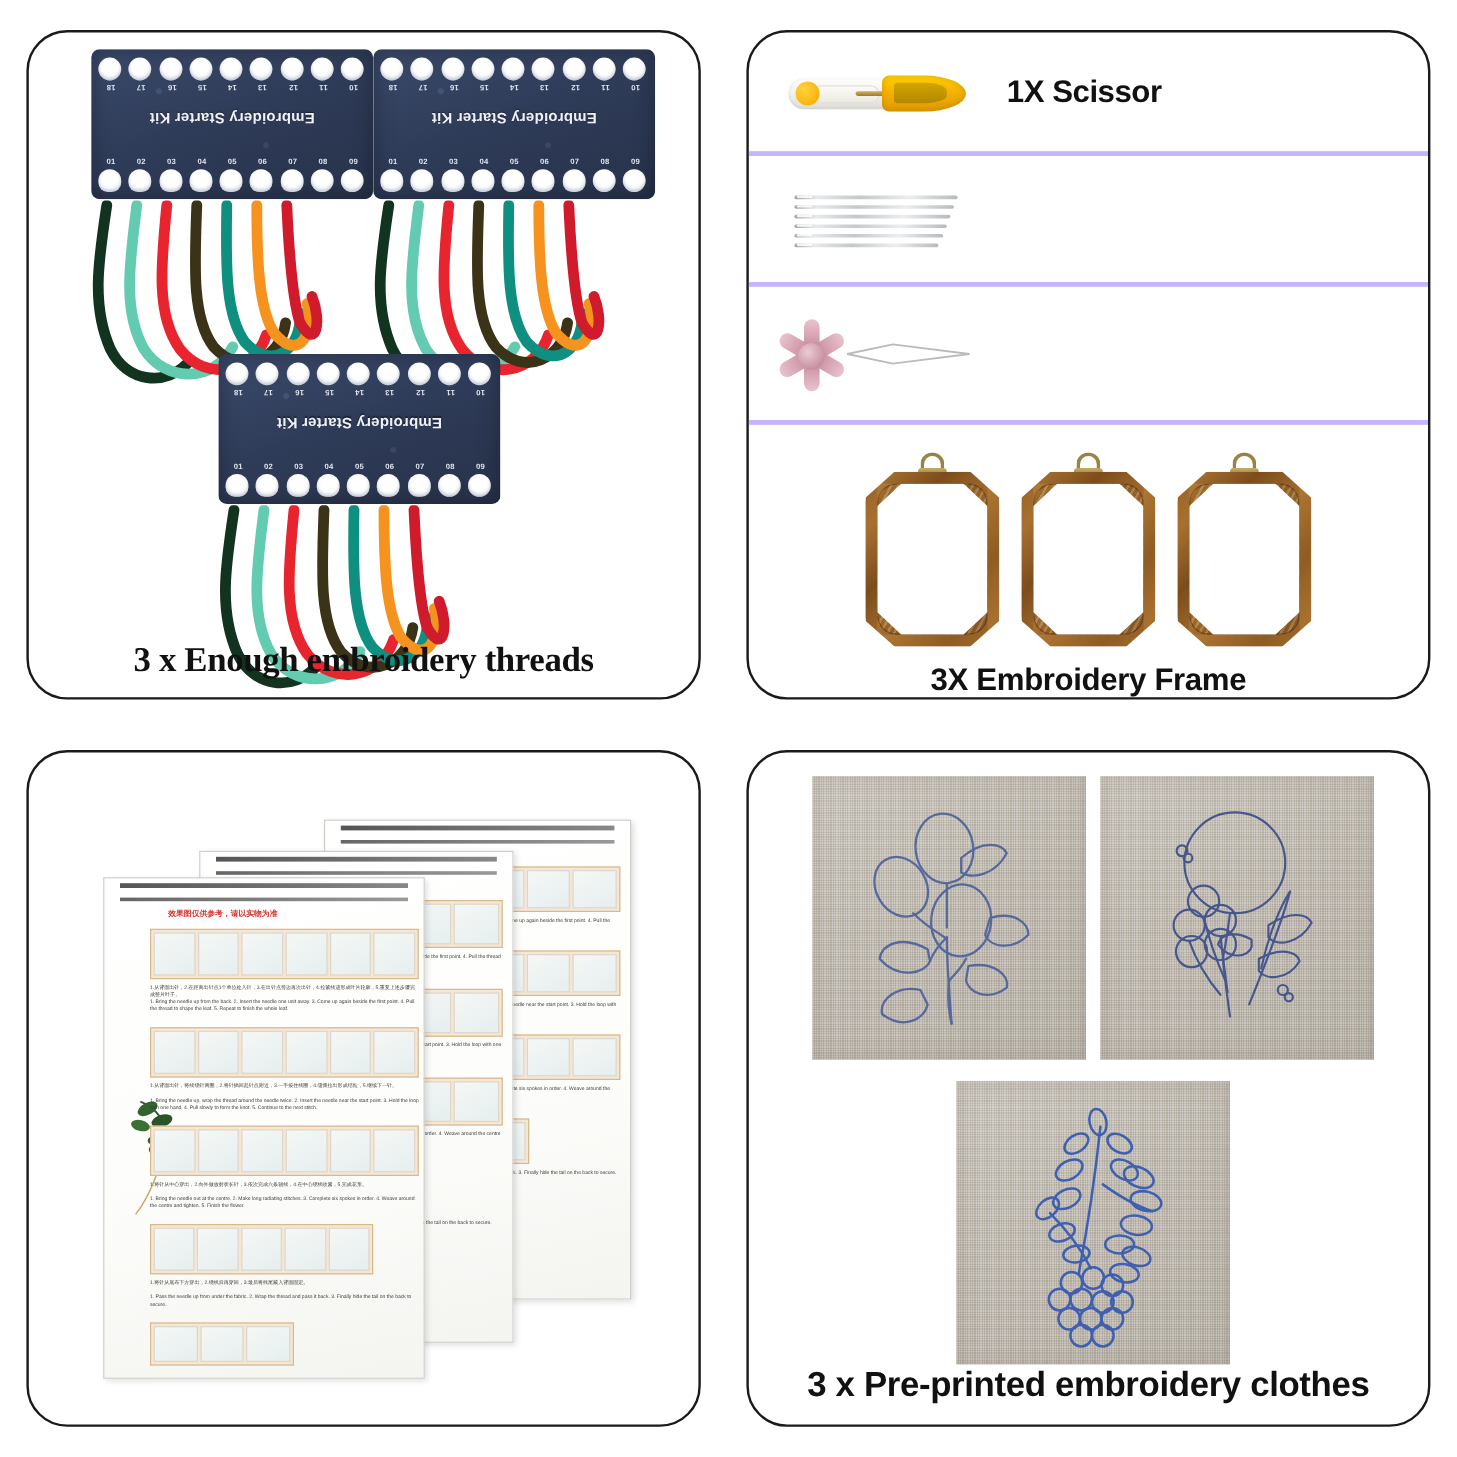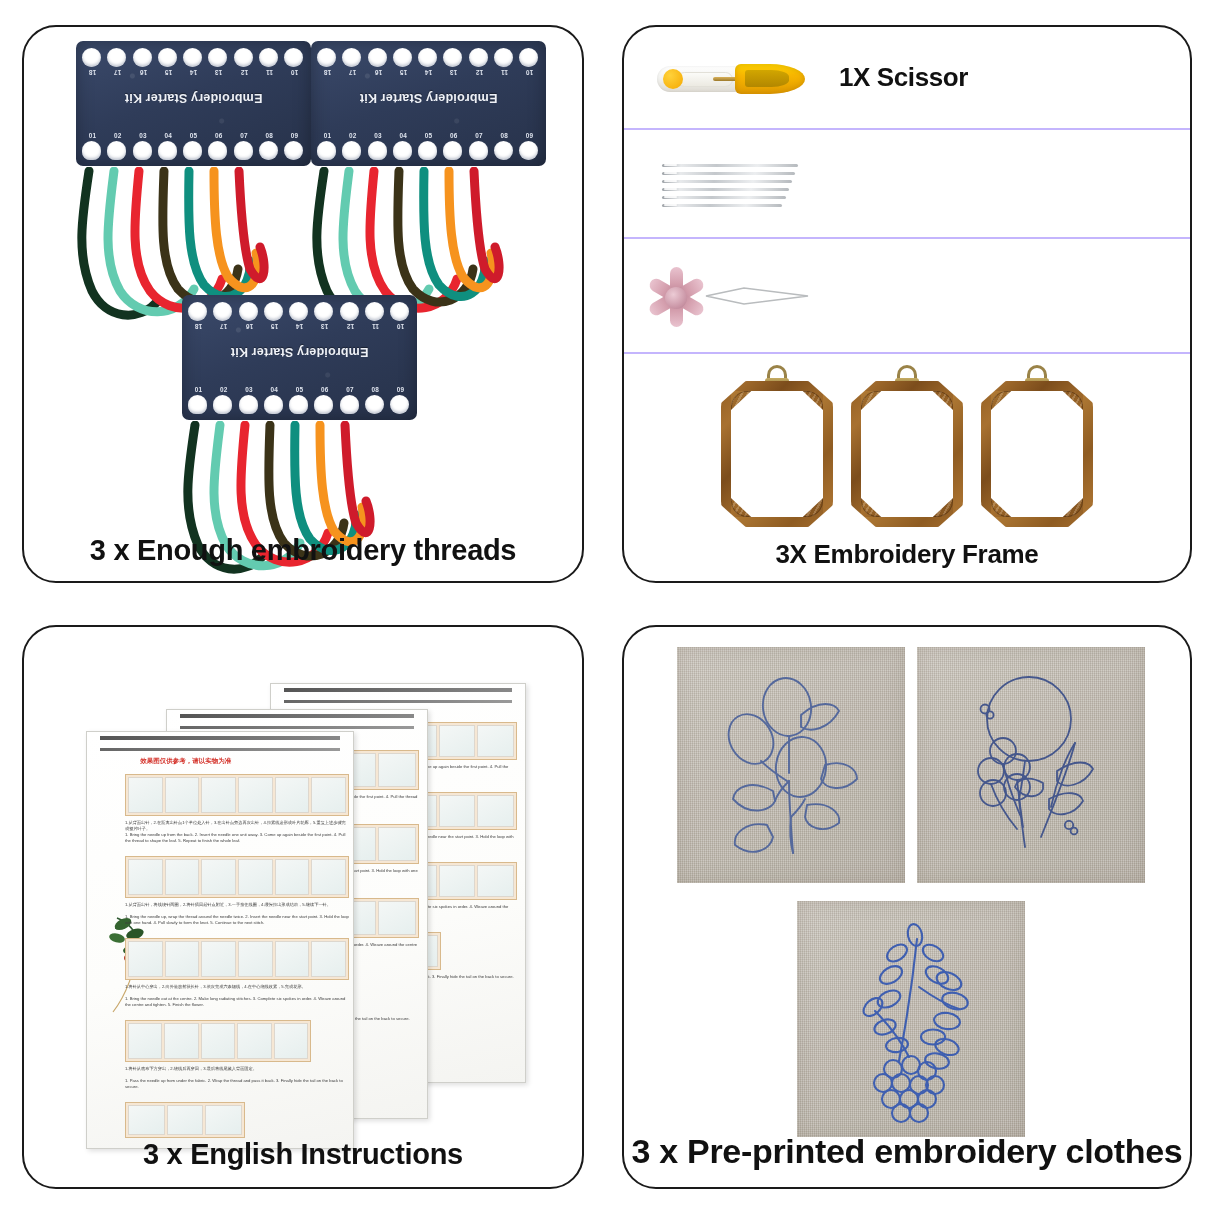--- a/index.html
+++ b/index.html
@@ -80,21 +80,21 @@
   .hole-row.top .hole-num { top: 21px; transform: rotate(180deg); }
   .hole-row.bottom .hole-num { bottom: 21px; }
 
   .hank { position: absolute; }
 
   
   #panel-items { left: 622px; top: 25px; width: 570px; height: 558px; }
   .item-row {
     position: absolute; left: 0; right: 0;
     display: flex; align-items: center;
-    border-bottom: 2px solid #c4b5fd;
+    border-bottom: 4px solid #c4b5fd;
   }
   .item-row:last-of-type { border-bottom: none; }
   .item-art {
     width: 215px; flex: 0 0 215px;
     display: flex; align-items: center; justify-content: center;
     height: 100%;
   }
   .item-label {
     font-size: 26px; font-weight: bold; color: #111111;
     letter-spacing: -0.4px; white-space: nowrap;
@@ -536,21 +536,21 @@
         <path d="M27 4 C20 50, 14 88, 30 124 C44 152, 76 156, 96 134" stroke="#123320"></path>
         <path d="M52 4 C46 52, 40 92, 58 124 C76 152, 116 152, 132 122" stroke="#63cbb0"></path>
         <path d="M77 4 C72 54, 68 96, 88 124 C110 152, 150 144, 160 112" stroke="#e8252f"></path>
         <path d="M102 4 C100 56, 98 98, 116 122 C140 148, 172 132, 176 102" stroke="#3b3318"></path>
         <path d="M127 4 C126 56, 126 96, 142 118 C166 144, 190 122, 188 94" stroke="#0f8f7f"></path>
         <path d="M152 4 C152 52, 154 90, 166 110 C188 136, 200 110, 194 86" stroke="#f6931e"></path>
         <path d="M177 4 C179 48, 182 84, 188 102 C202 126, 206 100, 198 80" stroke="#cf1b2b"></path>
       </g>
     </svg>
 
-    <div class="caption" style="bottom:14px; font-size:29px;">3 x Enough embroidery threads</div>
+    <div class="caption" style="bottom:14px; font-size:29px;font-family:Liberation Serif, serif;">3 x Enough embroidery threads</div>
   </div>
 
   <div class="panel" id="panel-items">
 
     <div class="item-row" style="top:0; height:103px;">
       <div class="item-art">
         <div class="scissor">
           <div class="sc-handle"></div>
           <div class="sc-handle-inner"></div>
           <div class="sc-dot"></div>
@@ -587,21 +587,21 @@
             <div class="petal" style="transform:rotate(300deg)"></div>
             <div class="fl-core"></div>
           </div>
           <svg class="wire" viewBox="0 0 112 22">
             <path d="M2 11 L40 3 L104 11 L40 19 Z" fill="none" stroke="#b9bcbe" stroke-width="1.6"></path>
           </svg>
         </div>
       </div>
     </div>
 
-    <div class="item-row" style="top:326px; height:204px; display:block;">
+    <div class="item-row" style="top:338px; height:204px; display:block;">
       <div class="frames-art">
         <div class="hoop">
           <div class="hoop-screw">
               <div class="loop"></div>
               <div class="barrel"></div>
             </div>
           <div class="hoop-ring"></div>
             <div class="hoop-inner"></div>
         </div>
         <div class="hoop">
@@ -764,21 +764,20 @@
       <div class="step-text" style="left:38px; top:334px; width:224px; height:12px;">1.将针从底布下方穿出，2.绕线后再穿回，3.最后将线尾藏入背面固定。</div>
       <div class="step-text" style="left:38px; top:346px; width:224px; height:20px;">1. Pass the needle up from under the fabric. 2. Wrap the thread and pass it back. 3. Finally hide the tail on the back to secure.</div>
 
       <div class="step-row" style="left:38px; top:370px; width:120px; height:36px;">
         <div class="step-cell"></div>
           <div class="step-cell"></div>
           <div class="step-cell"></div>
       </div>
     </div>
 
-    <div class="caption" style="bottom:16px; font-size:29px;">3 x English Instructions</div>
   </div>
 
   <div class="panel" id="panel-cloths">
 
     <div class="cloth" style="left:53px; top:20px; width:228px; height:236px;">
       <svg viewBox="0 0 228 236">
         <g fill="none" stroke="#55699c" stroke-width="1.9" stroke-linecap="round" stroke-linejoin="round">
           <path d="M116 206 C114 180, 112 156, 112 134"></path>
           <ellipse cx="110" cy="60" rx="24" ry="29" transform="rotate(-8 110 60)"></ellipse>
           <path d="M112 90 C112 104, 112 116, 112 126"></path>
@@ -854,16 +853,16 @@
           <circle cx="138" cy="184" r="9"></circle>
             <circle cx="94" cy="198" r="9"></circle>
           <circle cx="112" cy="198" r="9"></circle>
             <circle cx="130" cy="198" r="9"></circle>
           <circle cx="104" cy="212" r="9"></circle>
             <circle cx="122" cy="212" r="9"></circle>
         </g>
       </svg>
     </div>
 
-    <div class="caption" style="bottom:16px; font-size:34px;">3 x Pre-printed embroidery clothes</div>
+    <div class="caption" style="bottom:16px; font-size:29px;">3 x Pre-printed embroidery clothes</div>
   </div>
 
 </div>
 
 </body></html>

